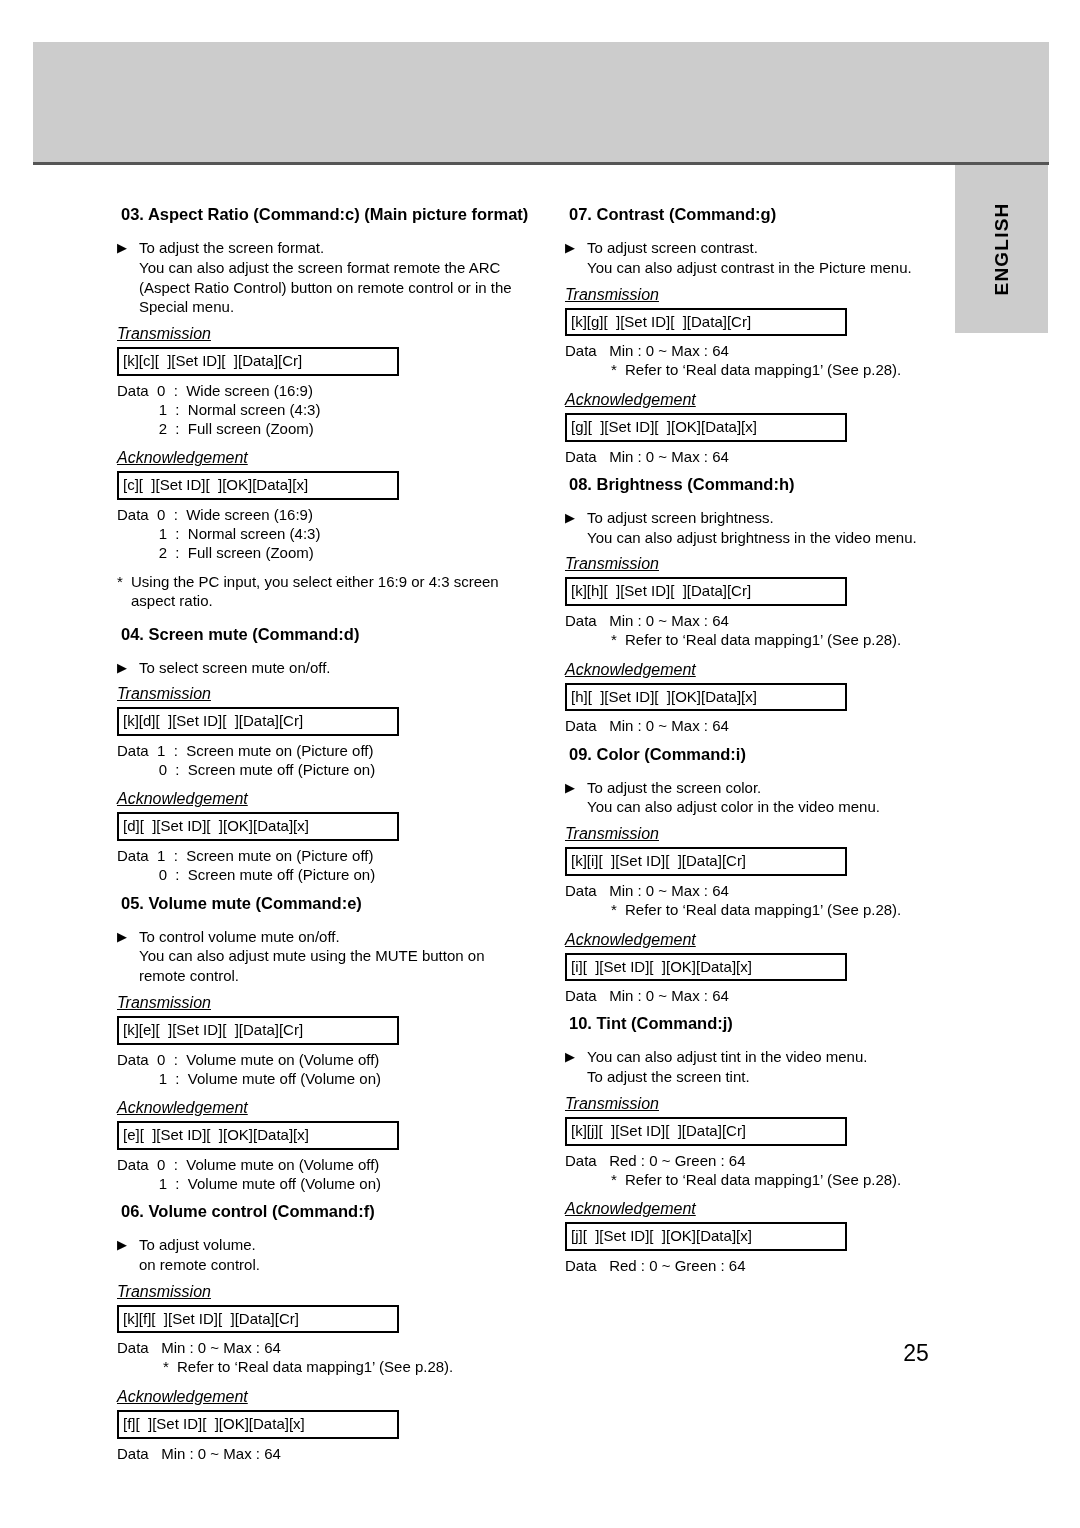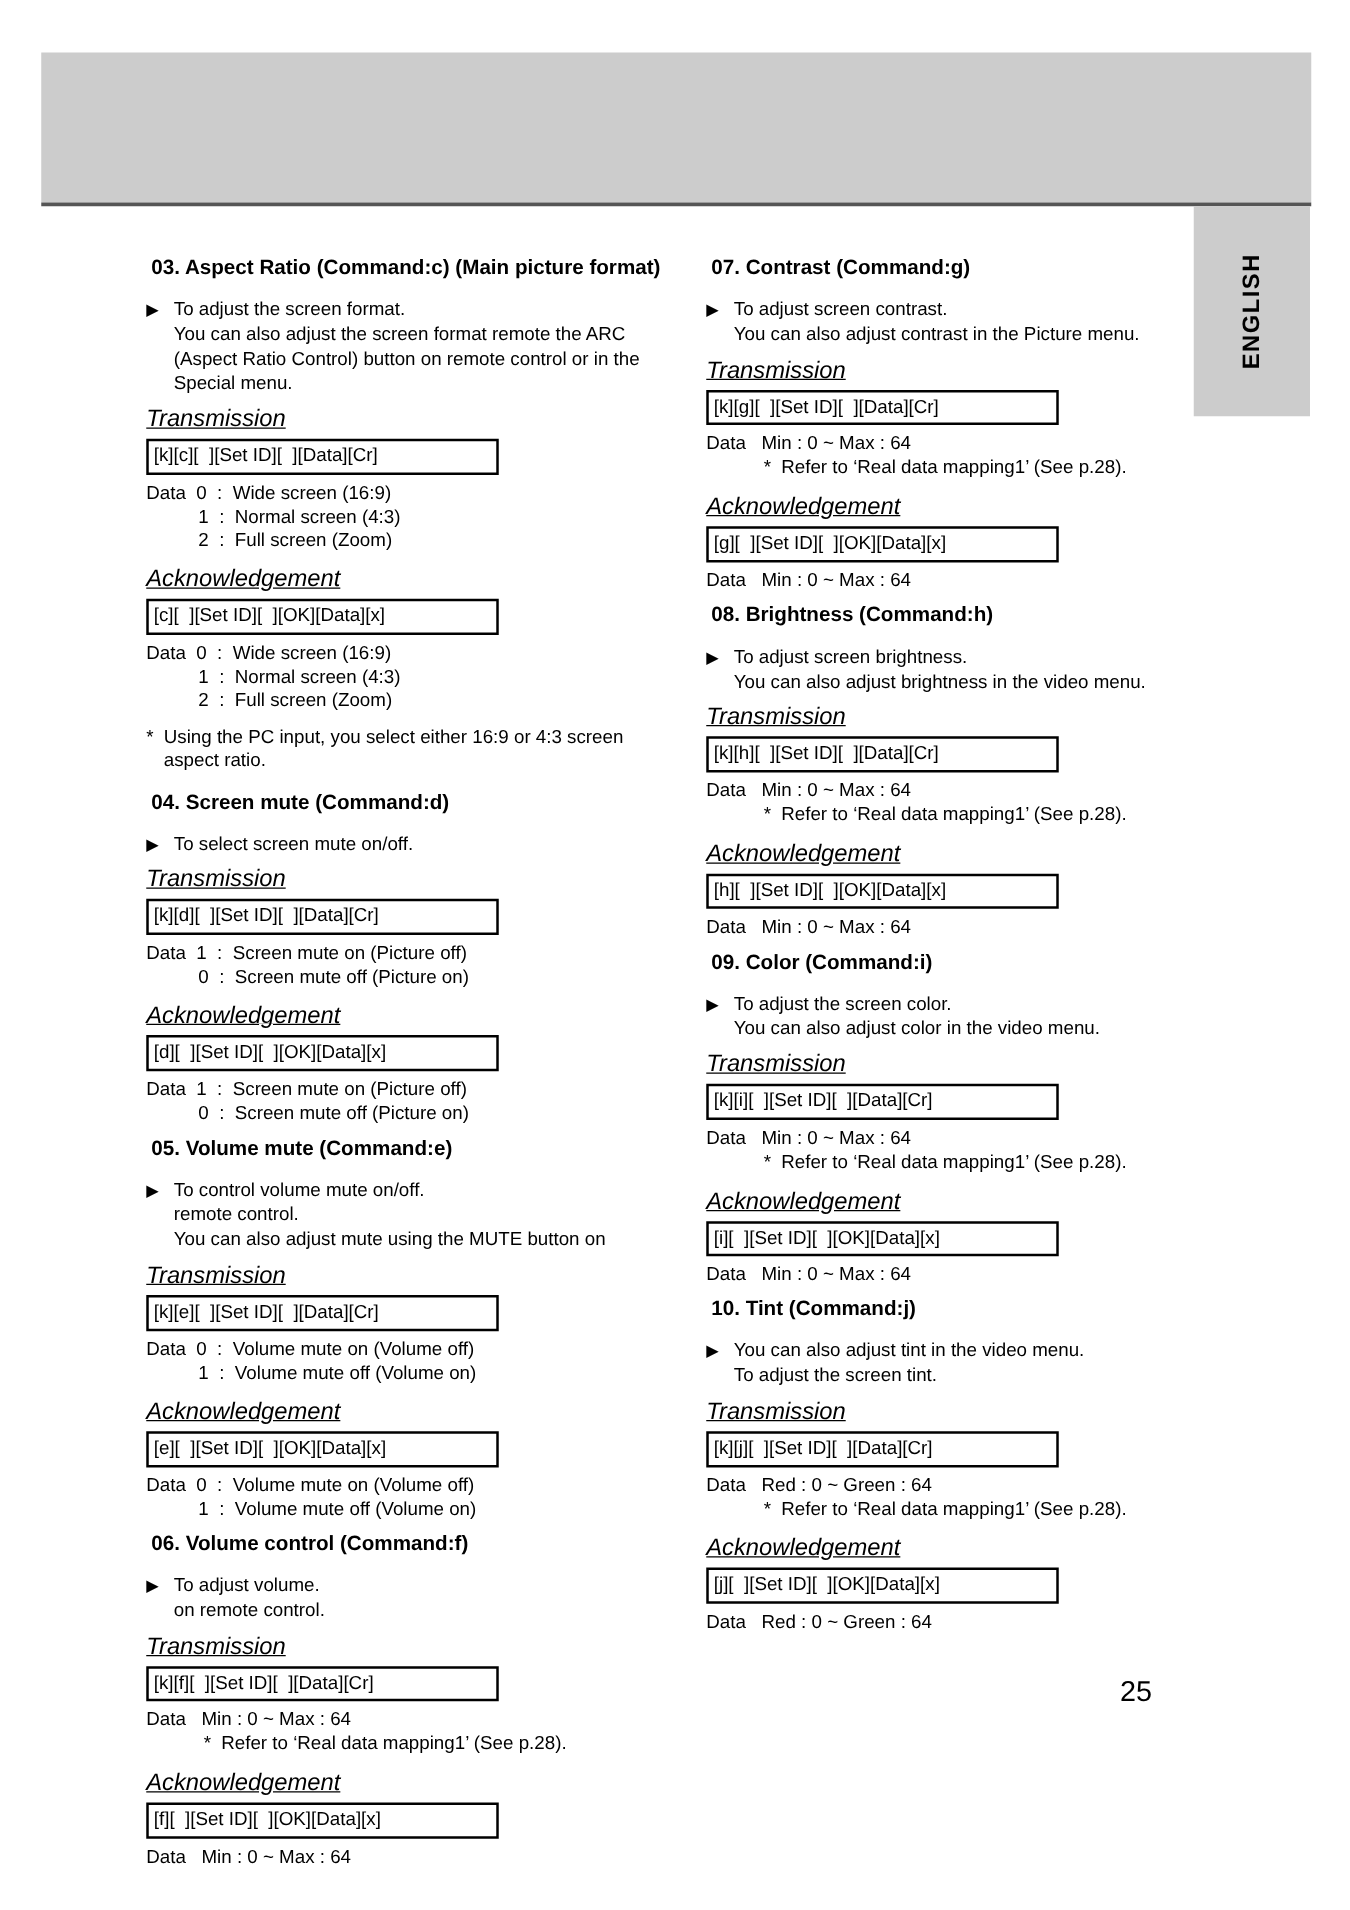--- a/index.html
+++ b/index.html
@@ -50,21 +50,21 @@
     white-space: nowrap;
     font-size: 19px;
     font-weight: bold;
     letter-spacing: 1.2px;
   }
   #page-number {
     position: absolute;
     left: 896px;
     top: 1340px;
     width: 40px;
-    text-align: left;
+    text-align: center;
     font-size: 23px;
   }
 
   
   #content {
     position: absolute;
     left: 0;
     top: 205px;
     width: 1080px;
   }
@@ -96,21 +96,21 @@
   .desc .bullet {
     position: absolute;
     left: 0;
     top: 1px;
     font-size: 13px;
     line-height: 1.32;
   }
   .desc .dline { display: block; }
 
   .label-it {
-    font-size: 19px;
+    font-size: 16px;
     font-style: italic;
     text-decoration: underline;
     margin: 2px 0 4px 0;
     display: inline-block;
   }
 
   .cmd-box {
     box-sizing: border-box;
     width: 282px;
     border: 2.5px solid #000000;
@@ -198,22 +198,22 @@
         <div class="data-block">
           <span class="data-row">Data  1  :  Screen mute on (Picture off)</span>
           <span class="data-row">          0  :  Screen mute off (Picture on)</span>
         </div>
       </div>
       <div class="section">
         <div class="sec-title">05. Volume mute (Command:e)</div>
         <div class="desc">
           <span class="bullet">▶</span>
           <span class="dline">To control volume mute on/off.</span>
+          <span class="dline">You can also adjust mute using the MUTE button on</span>
           <span class="dline">remote control.</span>
-          <span class="dline">You can also adjust mute using the MUTE button on</span>
         </div>
         <div><span class="label-it">Transmission</span></div>
         <div class="cmd-box">[k][e][  ][Set ID][  ][Data][Cr]</div>
         <div class="data-block">
           <span class="data-row">Data  0  :  Volume mute on (Volume off)</span>
           <span class="data-row">          1  :  Volume mute off (Volume on)</span>
         </div>
         <div><span class="label-it">Acknowledgement</span></div>
         <div class="cmd-box">[e][  ][Set ID][  ][OK][Data][x]</div>
         <div class="data-block">

